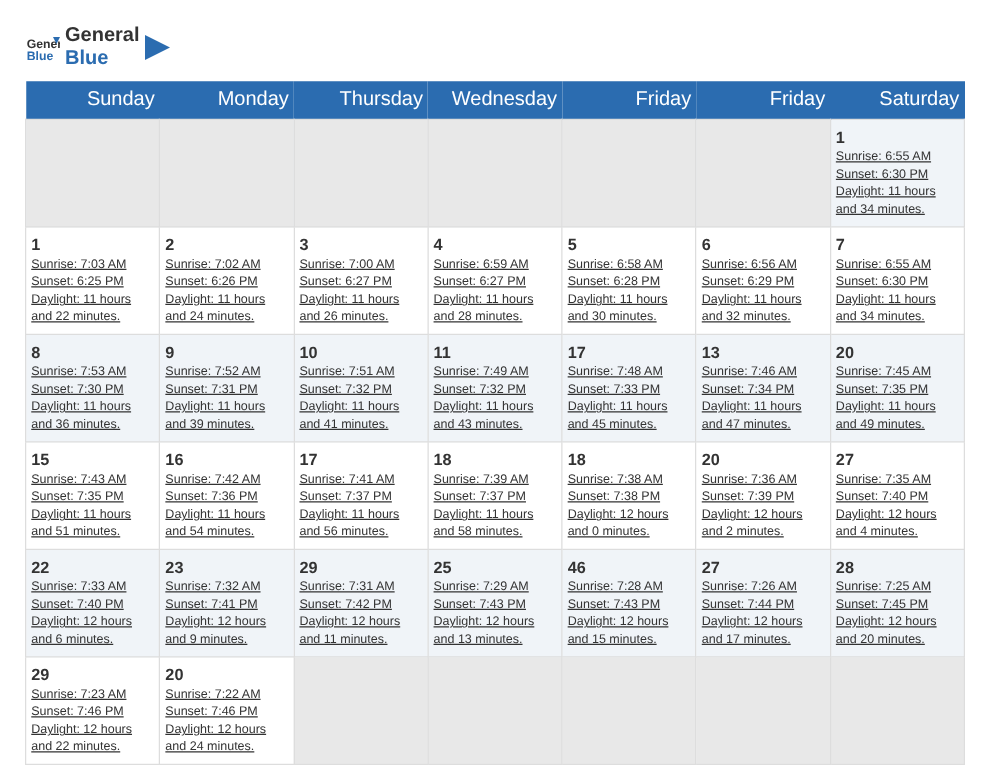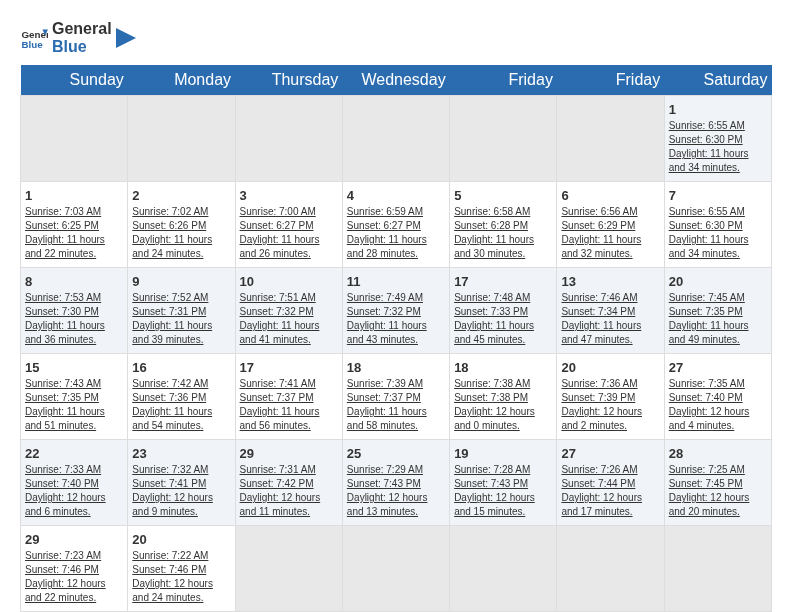--- a/index.html
+++ b/index.html
@@ -232,21 +232,21 @@
         </td>
         <td>
           <span class="day-num">29</span>
           <div class="day-detail">Sunrise: 7:31 AM<br>Sunset: 7:42 PM<br>Daylight: 12 hours and 11 minutes.</div>
         </td>
         <td>
           <span class="day-num">25</span>
           <div class="day-detail">Sunrise: 7:29 AM<br>Sunset: 7:43 PM<br>Daylight: 12 hours and 13 minutes.</div>
         </td>
         <td>
-          <span class="day-num">19</span>
+          <span class="day-num">46</span>
           <div class="day-detail">Sunrise: 7:28 AM<br>Sunset: 7:43 PM<br>Daylight: 12 hours and 15 minutes.</div>
         </td>
         <td>
           <span class="day-num">27</span>
           <div class="day-detail">Sunrise: 7:26 AM<br>Sunset: 7:44 PM<br>Daylight: 12 hours and 17 minutes.</div>
         </td>
         <td>
           <span class="day-num">28</span>
           <div class="day-detail">Sunrise: 7:25 AM<br>Sunset: 7:45 PM<br>Daylight: 12 hours and 20 minutes.</div>
         </td>

